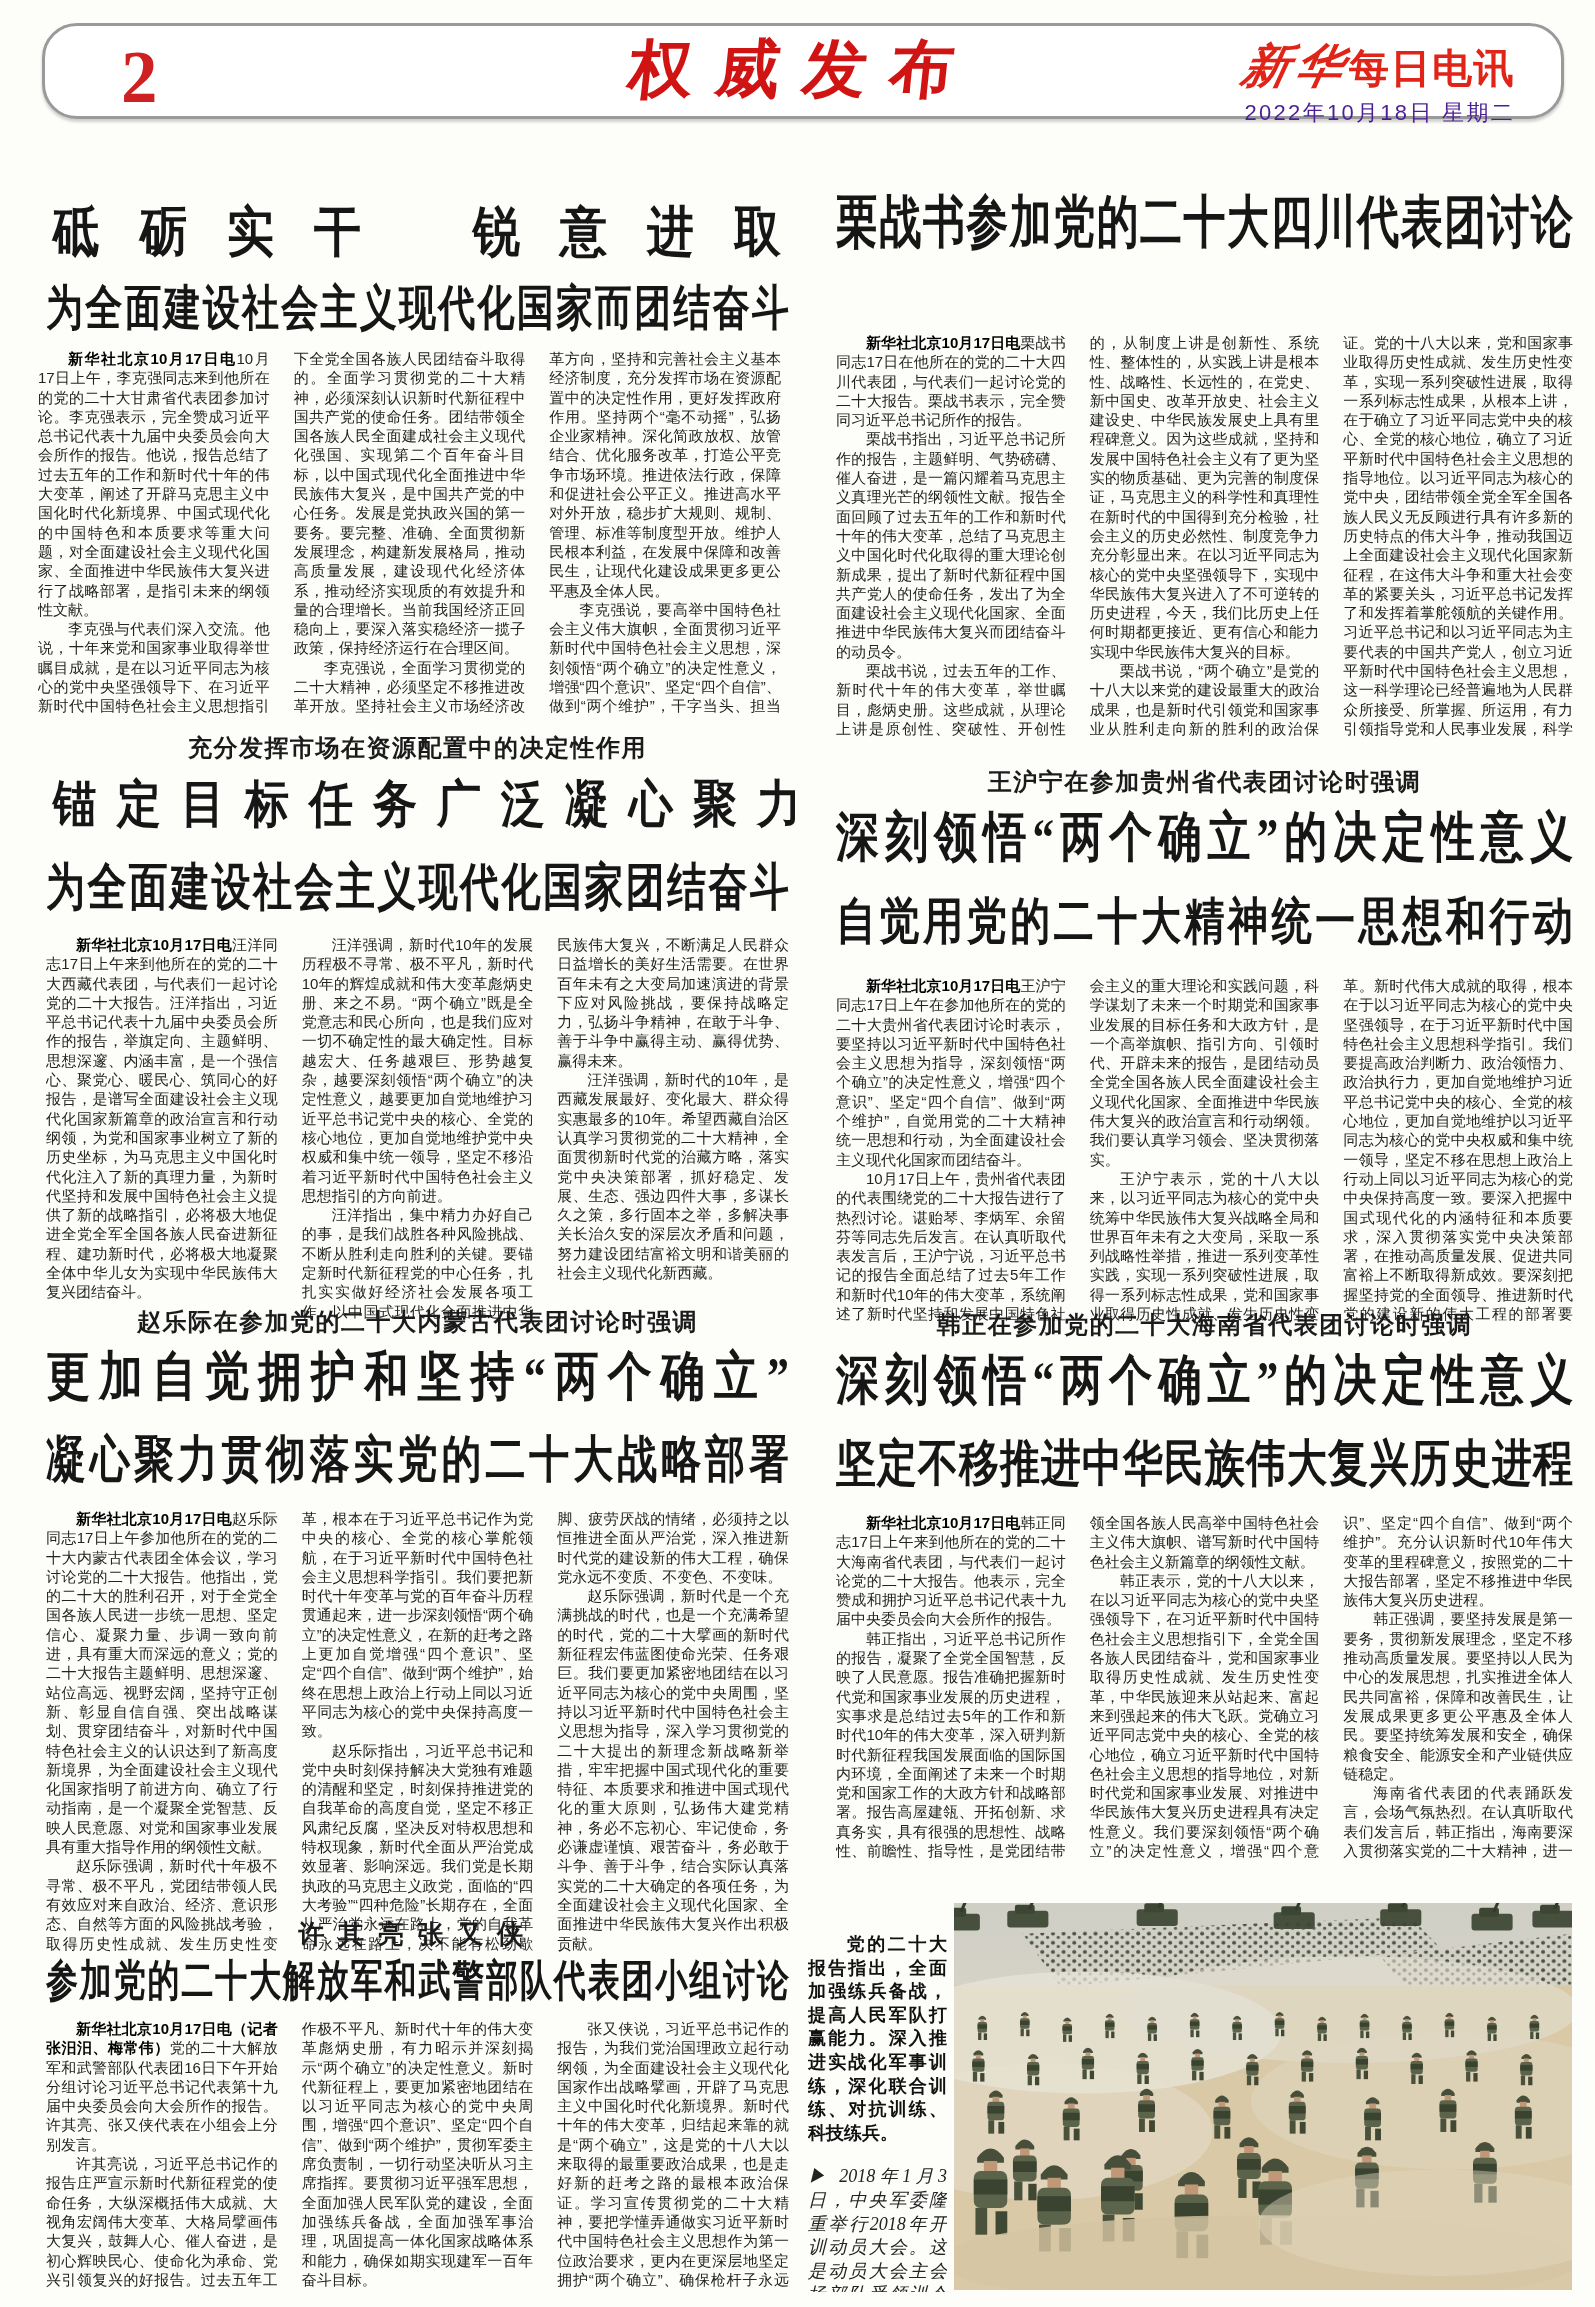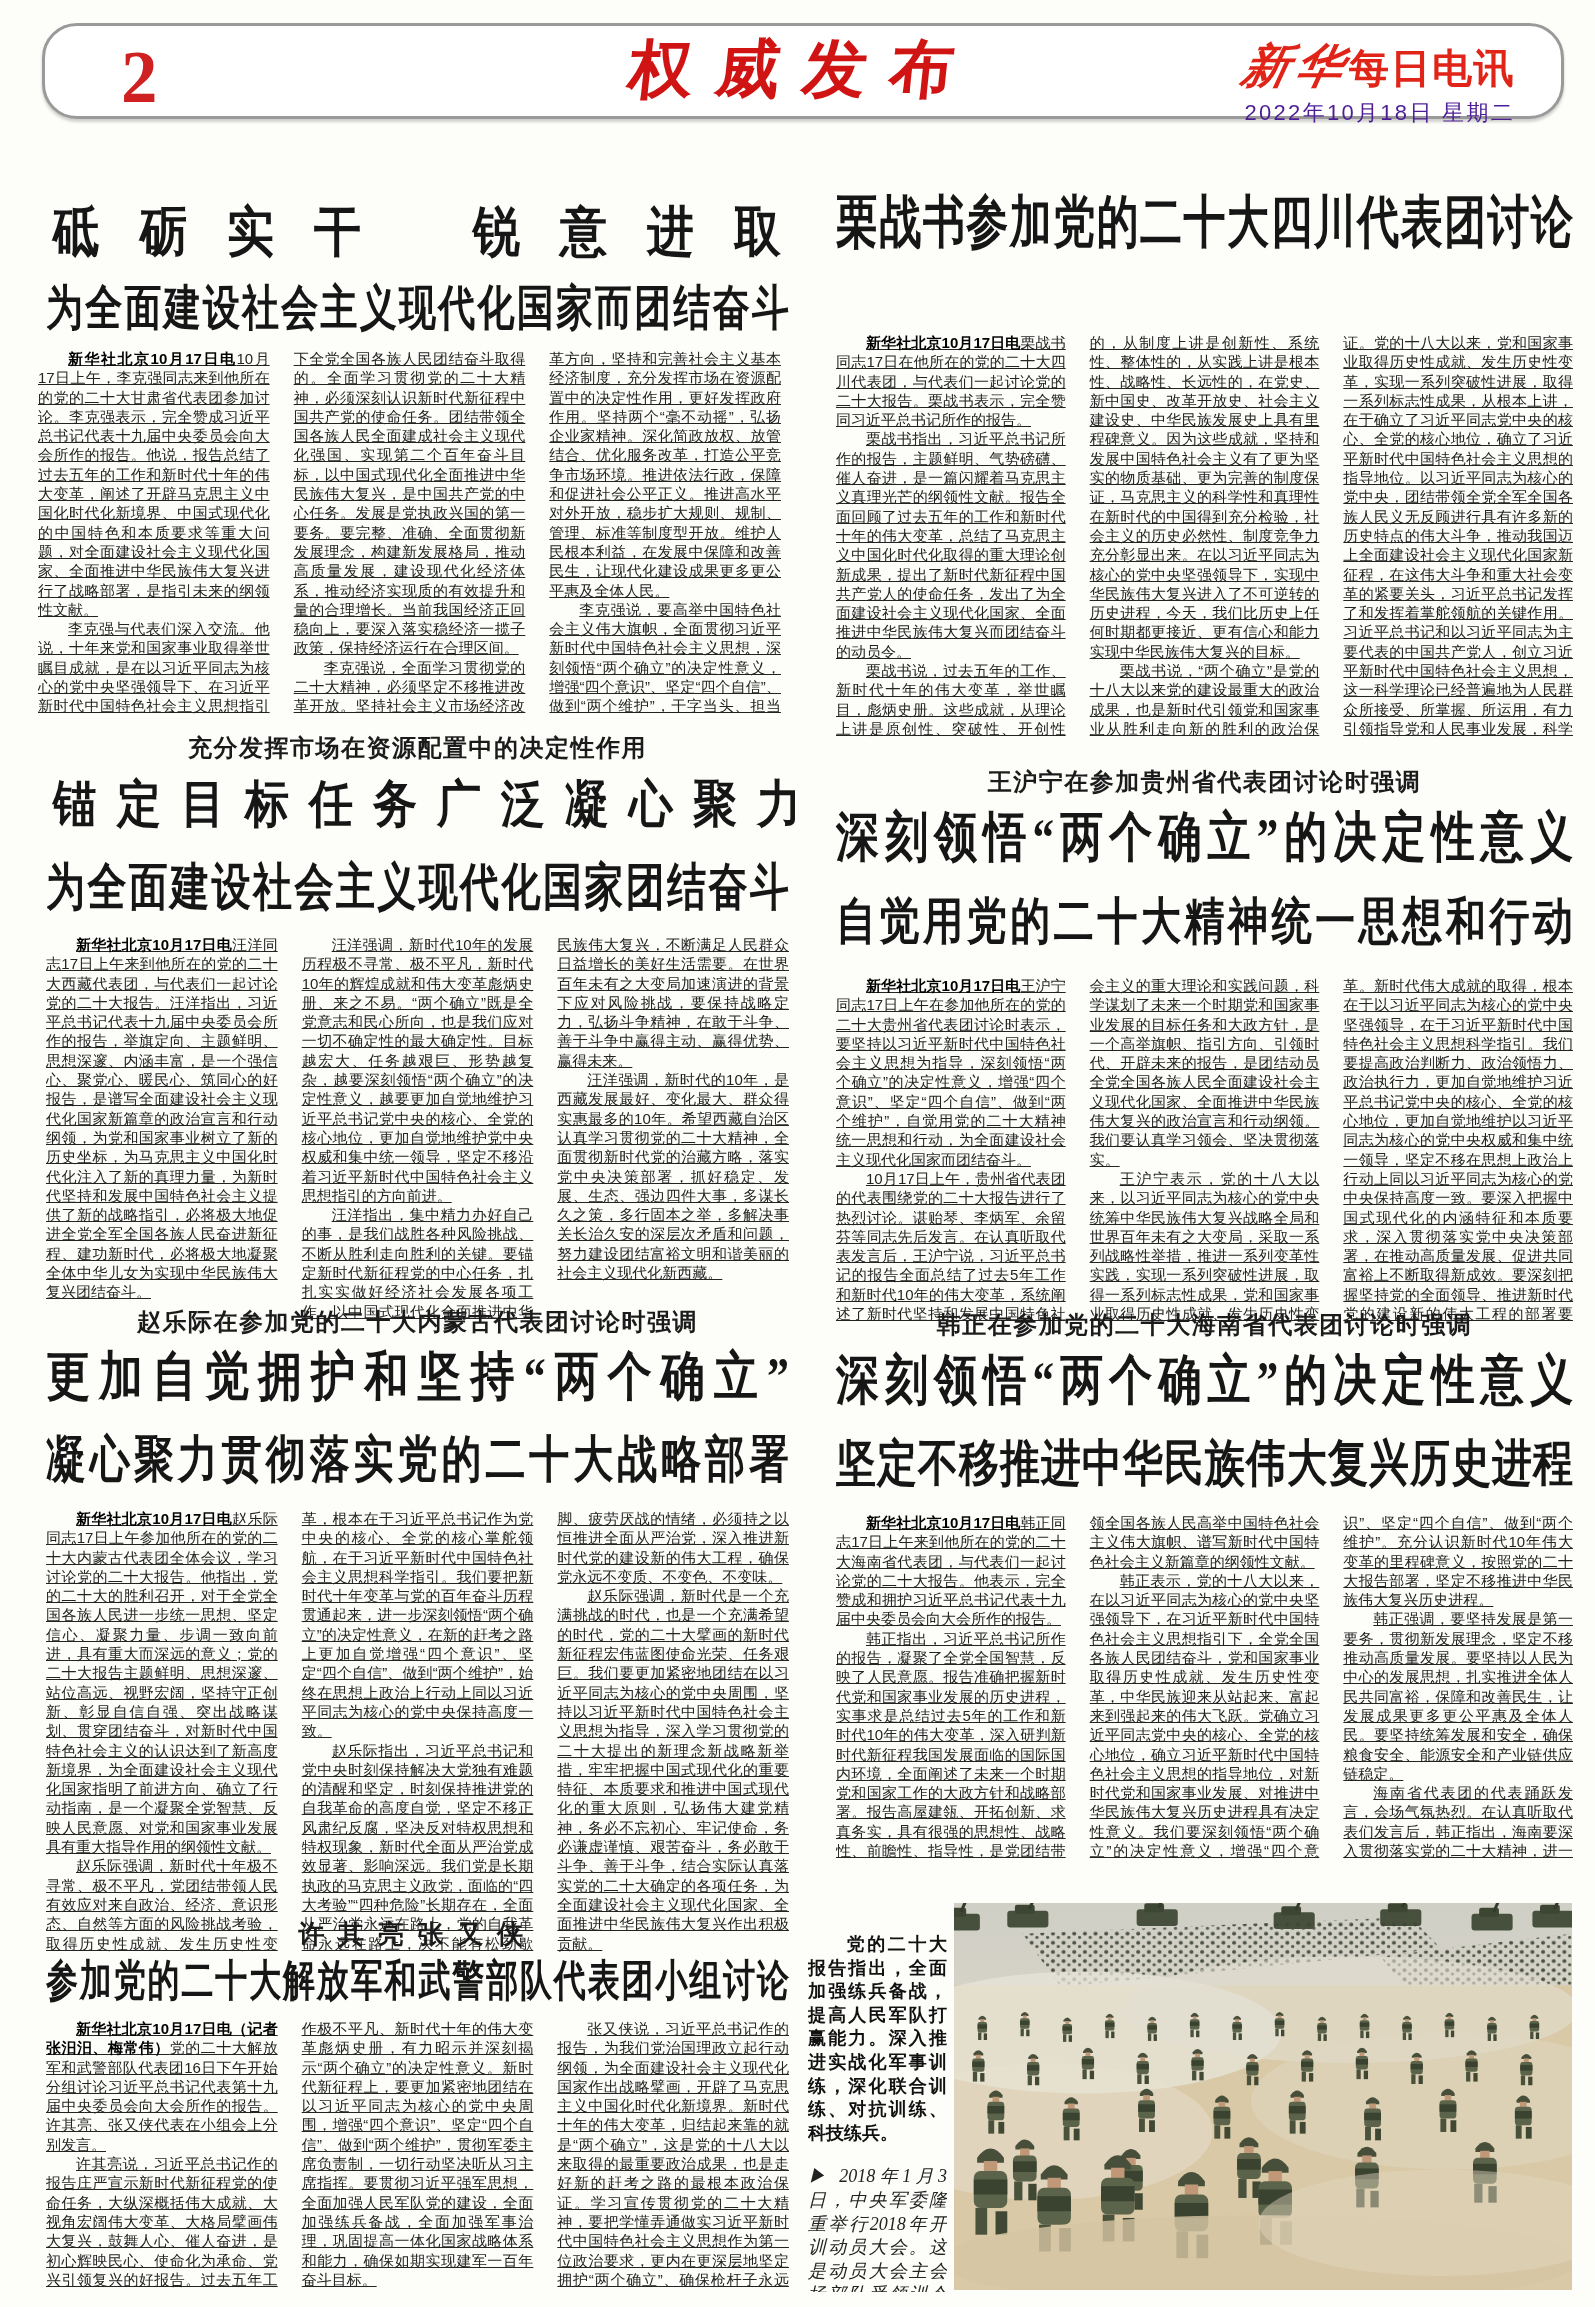--- a/index.html
+++ b/index.html
@@ -21,21 +21,21 @@
   .issue-date{margin-top:0;font-size:22px;color:#4c1d95;letter-spacing:2.3px;}
   
   .abs{position:absolute;}
   .kicker{width:100%;text-align:center;font-size:24px;font-weight:600;color:#1b1b1b;letter-spacing:1.5px;}
   .hl{font-family:"Liberation Serif",serif;font-weight:bold;color:#161616;white-space:nowrap;}
   .hl-flex{display:flex;justify-content:space-between;align-items:flex-start;}
   .hl-just{text-align:justify;text-align-last:justify;}
   .stretch{transform-origin:left top;}
   .body-cols{column-gap:24px;column-fill:auto;height:100%;overflow:hidden;
         font-size:15px;line-height:19.3px;text-align:justify;color:#232323;}
-  .cols3{column-count:3;text-decoration:underline;}
+  .cols3{column-count:3;}
   .body-cols p{margin:0;text-indent:2em;}
   .dl{font-weight:bold;color:#000;}
   
   .cap-col{width:139px;overflow:hidden;}
   .cap-intro{font-size:18px;line-height:23.6px;font-weight:bold;text-align:justify;color:#111;}
   .cap-intro .ind{display:inline-block;width:2em;}
   .cap-text{margin-top:20px;font-family:"Liberation Serif",serif;font-style:italic;
         font-size:18px;line-height:23.6px;text-align:justify;color:#222;}
   
   .photo{background:#d8d3c6;overflow:hidden;}

